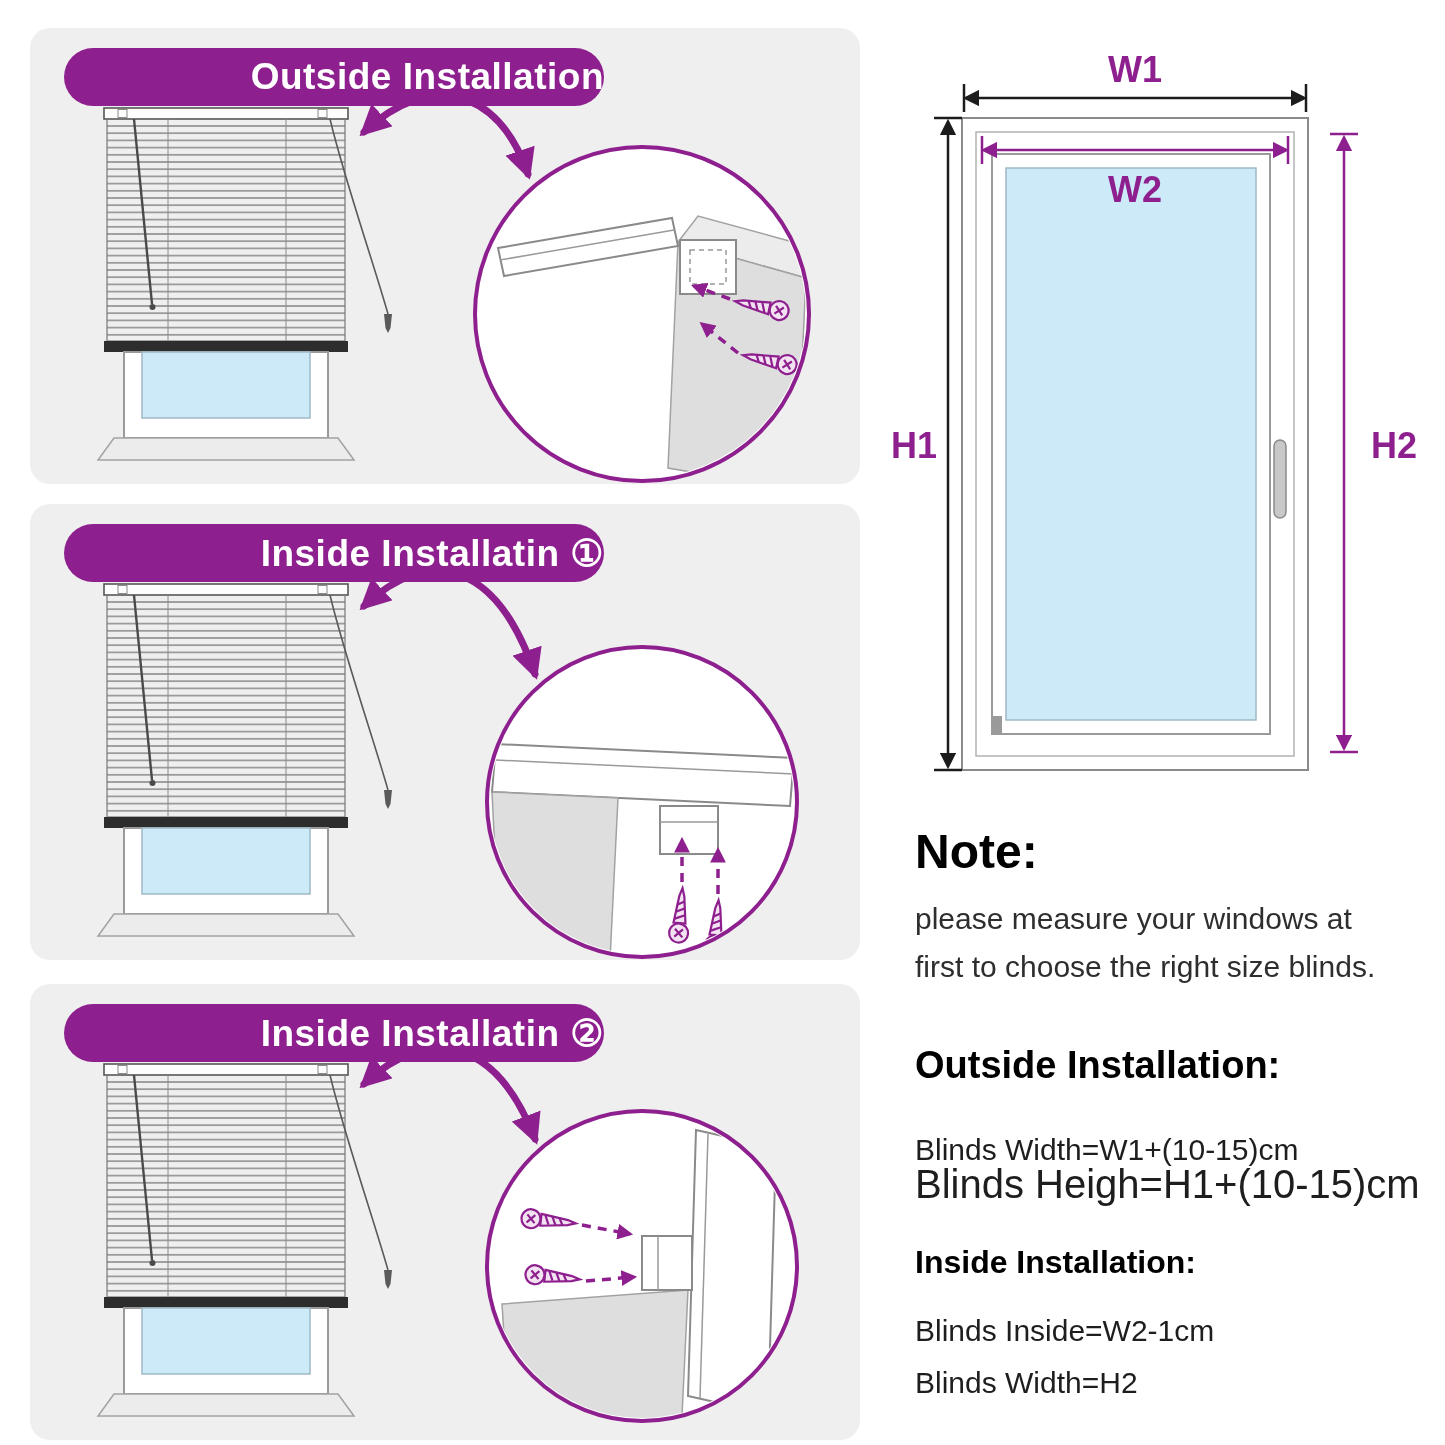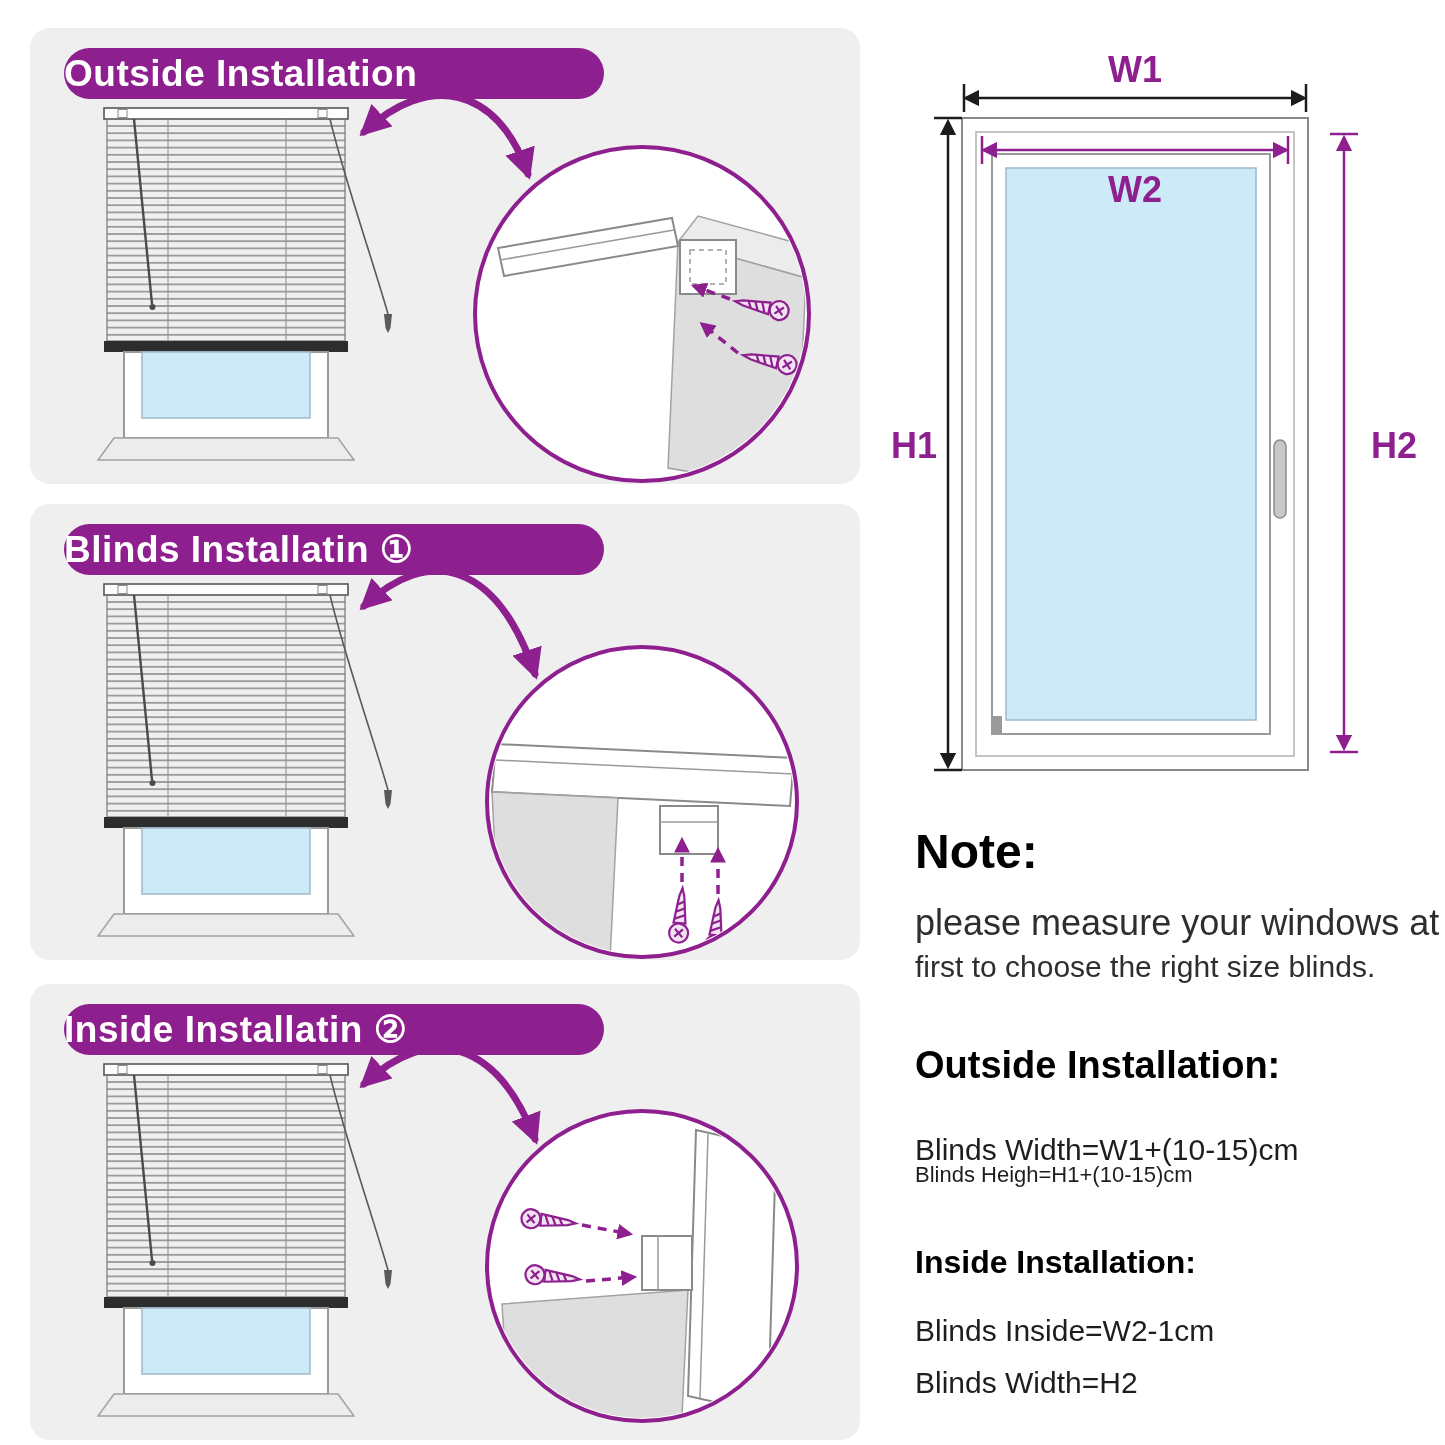--- a/index.html
+++ b/index.html
@@ -3,33 +3,33 @@
 <meta charset="utf-8">
 <style>
   html,body{margin:0;padding:0;background:#fff;}
   body{font-family:"Liberation Sans",sans-serif;color:#111;}
   .canvas{position:relative;width:1445px;height:1445px;background:#fff;overflow:hidden;}
 
   .panel{position:absolute;left:30px;width:830px;height:456px;background:var(--panel-bg,#EFEFEF);border-radius:20px;}
   .panel-1{top:28px}.panel-2{top:504px}.panel-3{top:984px}
   .art{position:absolute;left:0;top:0;width:100%;height:100%;}
 
-  .banner{position:absolute;left:34px;top:20px;width:540px;height:51px;border-radius:29px;
-          background:var(--purple,#8E1F8E);display:flex;align-items:center;justify-content:flex-start;}
+  .banner{position:absolute;left:34px;top:20px;width:540px;height:58px;border-radius:29px;
+          background:var(--purple,#8E1F8E);display:flex;align-items:center;justify-content:flex-end;}
   .banner span{color:#fff;font-weight:bold;font-size:37px;letter-spacing:.5px;white-space:nowrap;}
 
   .win-svg{position:absolute;left:880px;top:40px;width:565px;height:780px;}
 
   .t{position:absolute;left:915px;white-space:nowrap;}
   .h-note{top:824px;font-size:48px;font-weight:bold;color:#000;}
-  .p-1{top:902px;font-size:36px;color:#2e2e2e;text-align:center;}
+  .p-1{top:902px;font-size:30px;color:#2e2e2e;text-align:center;}
   .p-2{top:950px;font-size:30px;color:#2e2e2e;}
   .h-out{top:1044px;font-size:38px;font-weight:bold;color:#000;}
   .f-1{top:1114px;font-size:30px;color:#1e1e1e;margin-top:19px;}
-  .f-2{top:1162px;font-size:22px;color:#1e1e1e;}
+  .f-2{top:1162px;font-size:40px;color:#1e1e1e;}
   .h-in{top:1244px;font-size:32px;font-weight:bold;color:#000;}
   .f-3{top:1314px;font-size:30px;color:#1e1e1e;}
   .f-4{top:1366px;font-size:30px;color:#1e1e1e;}
 
   .pfill{fill:var(--purple,#8E1F8E);}
   .kfill{fill:var(--line-dark,#1C1C1C);}
   .glass{fill:var(--glass-blue,#CDEAF8);}
   .sarrow{fill:none;stroke:var(--purple,#8E1F8E);stroke-width:7;stroke-linecap:round;}
   .dasharrow{fill:none;stroke:var(--purple,#8E1F8E);stroke-width:3.5;stroke-dasharray:9 7;}
   .detail-bg{fill:#fff;}
@@ -139,21 +139,21 @@
           <line class="thin" x1="630" y1="318" x2="688" y2="318"></line>
           <line class="dasharrow" x1="652" y1="378" x2="652" y2="336" marker-end="url(#ahd)"></line>
           <line class="dasharrow" x1="688" y1="390" x2="688" y2="346" marker-end="url(#ahd)"></line>
           <use href="#screw" transform="translate(648,436) rotate(-85)"></use>
           <use href="#screw" transform="translate(684,448) rotate(-85)"></use>
         </g>
         <circle class="detail-ring" cx="612" cy="298" r="155"></circle>
       </g>
     </svg>
     <div class="banner">
-      <span>Blinds Installatin ①</span>
+      <span>Inside Installatin ①</span>
     </div>
   </section>
 
   <section class="panel panel-3">
     <svg class="art" viewBox="0 0 830 456">
       <use href="#blind" x="60" y="80"></use>
       <path class="sarrow" d="M334 100 C398 40 466 54 505 155" marker-start="url(#ahb)" marker-end="url(#ahb)"></path>
       <g>
         <circle class="detail-bg" cx="612" cy="282" r="155"></circle>
         <clipPath id="cp3">

